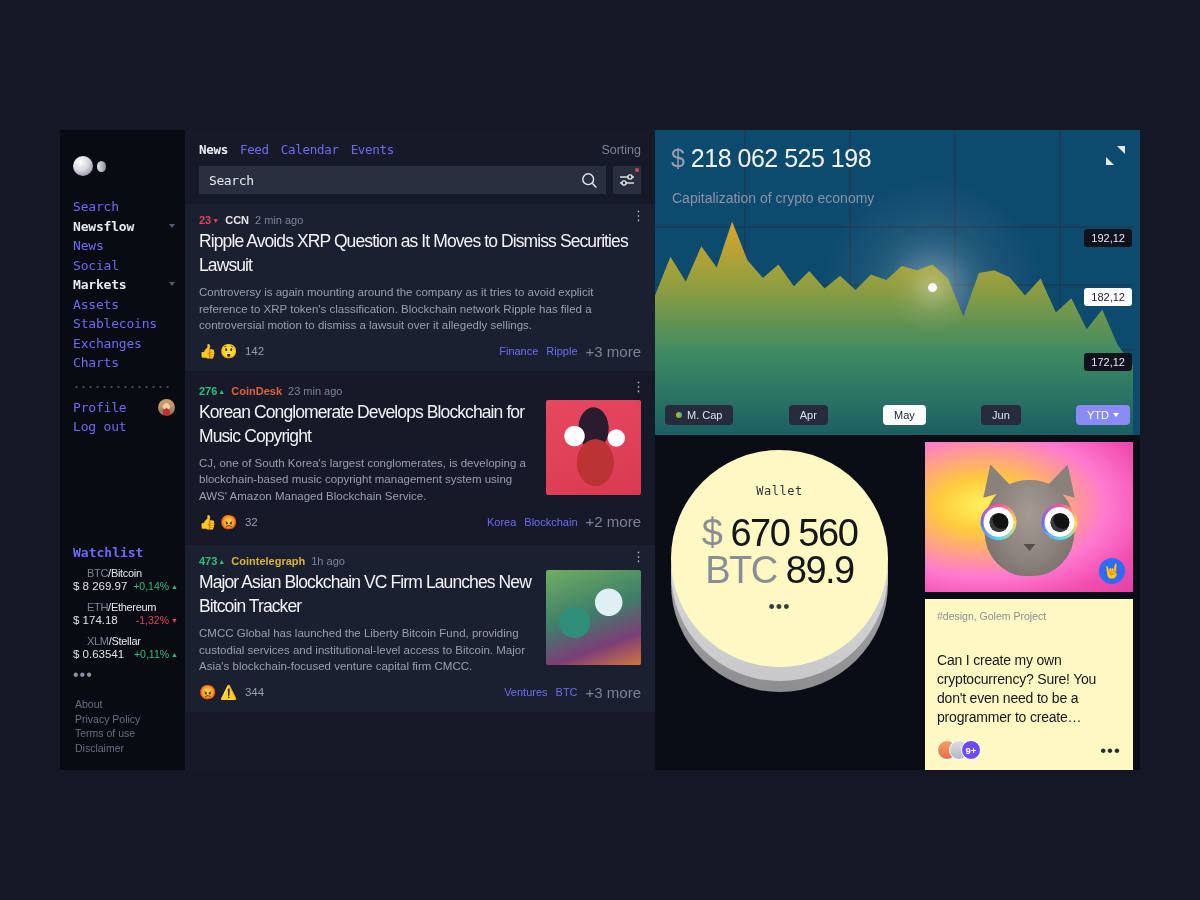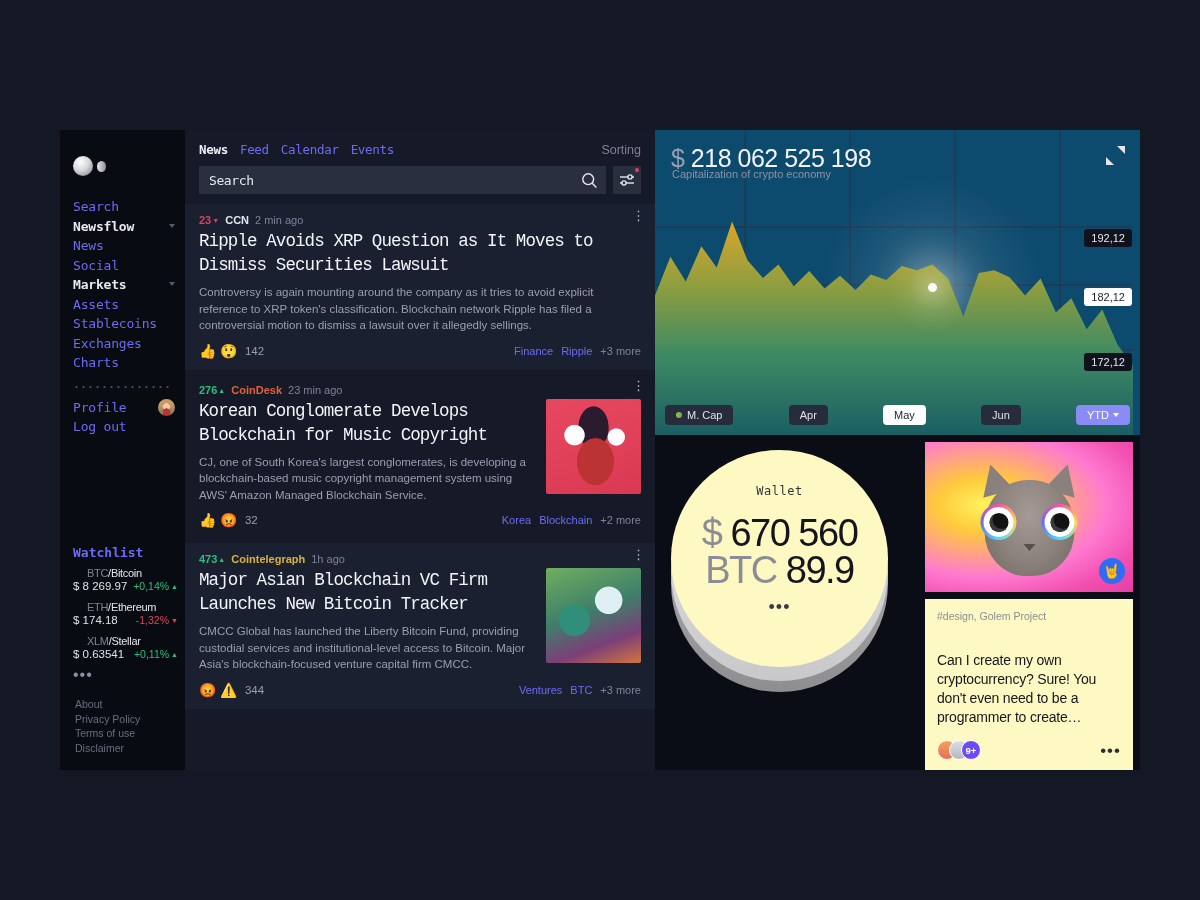--- a/index.html
+++ b/index.html
@@ -142,21 +142,21 @@
   .time { font-size: 11px; color: #7e8296; }
   .kebab {
     position: absolute; right: 13px; top: 9px;
     color: #b9bcca; font-size: 13px; line-height: 5px;
     letter-spacing: 0; cursor: pointer; text-align:center; width:10px;
   }
   .kebab span { display:block; }
   .card-body { display: flex; gap: 10px; }
   .card-text { flex: 1; min-width: 0; }
   .headline {
-    font-family: Liberation Mono, monospace;
+    font-family: Liberation Sans, sans-serif;
     font-size: 17.5px; line-height: 24px; color: #f2f3f7;
     letter-spacing: -0.9px; margin-bottom: 7px;
   }
   .summary { font-size: 11.5px; line-height: 16.5px; color: #9a9eb0; }
   .thumb { width: 95px; height: 95px; flex: 0 0 95px; border-radius: 2px; }
   .thumb.t1 {
     background:
       radial-gradient(circle at 30% 38%, #fff 0 11%, transparent 12%),
       radial-gradient(circle at 74% 40%, #fff 0 9%, transparent 10%),
       radial-gradient(ellipse at 52% 66%, #b33 0 26%, transparent 27%),
@@ -167,35 +167,35 @@
     background:
       radial-gradient(circle at 66% 34%, #dff0f5 0 15%, transparent 16%),
       radial-gradient(circle at 30% 55%, #2f8f7a 0 18%, transparent 19%),
       linear-gradient(160deg,#6fae5f 0%,#3f7f6a 45%,#7b3f78 75%,#d4743f 100%);
   }
   .card-foot { display: flex; align-items: center; margin-top: 9px; }
   .reacts { display: flex; align-items: center; gap: 4px; font-size: 14px; }
   .reacts .cnt { font-size: 11.5px; color: #9a9eb0; margin-left: 3px; }
   .tags { margin-left: auto; display: flex; align-items: center; gap: 8px; }
   .tags .tag { font-size: 11px; color: #6c6cf2; }
-  .tags .more { font-size: 11px; color: #7e8296; text-align: center; }
+  .tags .more { font-size: 15px; color: #7e8296; text-align: center; }
 
   
   .right { flex: 1; background: #0b0d16; display: flex; flex-direction: column; gap: 7px; padding: 0; }
   .chart-panel {
     height: 305px; background: #0c4a6e; position: relative; overflow: hidden;
   }
   .chart-title {
     position: absolute; left: 16px; top: 14px;
     font-size: 25px; color: #f3f4f8; letter-spacing: -0.5px; font-weight:300;
   }
   .chart-title .cur { color: #9a9eb0; font-weight:300;}
   .chart-sub {
-    position: absolute; left: 17px; top: 38px;
-    font-size: 11px; color: #8e92a4;
+    position: absolute; left: 17px; top: 60px;
+    font-size: 14px; color: #8e92a4;
   }
   .expand-icon { position: absolute; right: 14px; top: 14px; width: 22px; height: 22px; cursor:pointer;}
   .chart-svg { position: absolute; left: 0; top: 0; }
   .pricetag {
     position: absolute; right: 8px;
     font-size: 11px; padding: 3px 7px; border-radius: 3px;
     background: #10131d; color: #e6e7ee;
   }
   .pricetag.hl { background: #ffffff; color: #1b2030; }
   .chart-controls {

